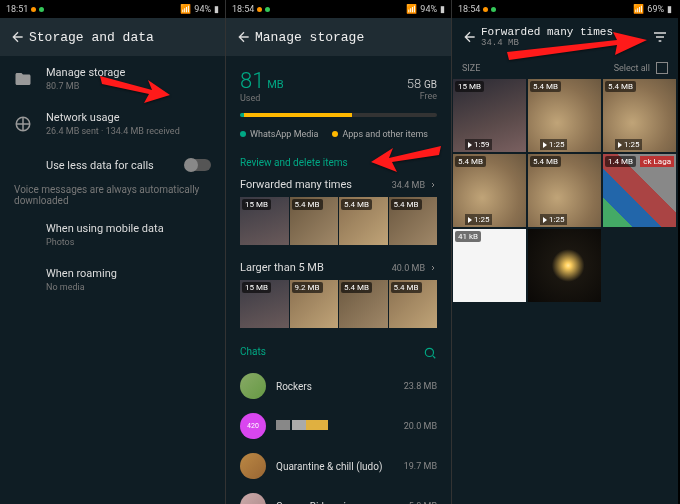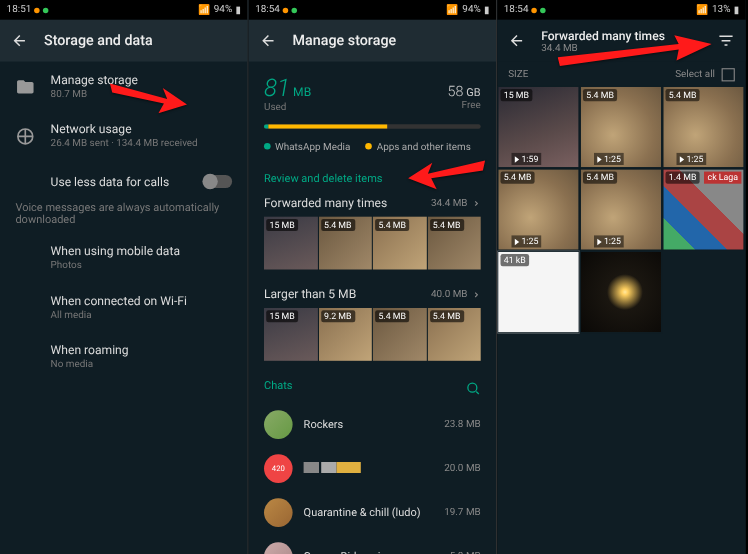--- a/index.html
+++ b/index.html
@@ -5,41 +5,41 @@
 * { margin: 0; padding: 0; box-sizing: border-box; }
 body { background: #000; font-family: -apple-system, Roboto, sans-serif; color: #e0e0e0; font-size: 11px; width: 680px; height: 504px; overflow: hidden; }
 .screens { display: flex; width: 680px; height: 504px; }
 .screen { width: 226px; height: 504px; background: #0f1d24; position: relative; border-right: 1px solid #333; overflow: hidden; }
 .screen:last-child { border-right: none; }
 
 .statusbar { height: 18px; background: #000; display: flex; justify-content: space-between; align-items: center; padding: 0 6px; font-size: 9px; color: #ccc; }
 .statusbar .left, .statusbar .right { display: flex; align-items: center; gap: 3px; }
 .statusbar .dot { width: 5px; height: 5px; border-radius: 50%; }
 
-.header { height: 38px; background: #1f2c33; display: flex; align-items: center; padding: 0 10px; gap: 14px; }
+.header { height: 38px; background: #1f2c33; display: flex; align-items: center; padding: 0 10px; gap: 3px; font-family: Liberation Mono, monospace; }
 .header.dark { background: #0f1d24; }
 .back-icon { width: 16px; height: 16px; color: #ddd; }
 .header-title { font-size: 13px; color: #eee; font-weight: 500; }
 .header-title-stack { display: flex; flex-direction: column; flex: 1; }
 .header-sub { font-size: 9px; color: #888; }
 .sort-icon { width: 16px; height: 16px; color: #ddd; margin-left: auto; }
 
 .row { display: flex; align-items: center; padding: 10px 14px; gap: 14px; }
 .row-icon { width: 18px; height: 18px; color: #999; flex-shrink: 0; display: flex; align-items: center; justify-content: center; }
 .row-text { flex: 1; }
 .row-title { font-size: 11px; color: #ddd; }
 .row-sub { font-size: 9px; color: #777; margin-top: 2px; }
 .toggle { width: 26px; height: 12px; background: #555; border-radius: 6px; position: relative; }
 .toggle::after { content: ''; position: absolute; width: 14px; height: 14px; background: #888; border-radius: 50%; top: -1px; left: -1px; }
 
 .section-label { font-size: 10px; color: #00a884; padding: 8px 14px 2px; }
 .section-desc { font-size: 10px; color: #777; padding: 0 14px 6px; }
 
 .storage-nums { display: flex; justify-content: space-between; align-items: baseline; padding: 12px 14px 4px; }
-.big-num { font-size: 22px; color: #00a884; font-weight: 300; font-style: italic; }
+.big-num { font-size: 22px; color: #00a884; font-weight: 300; }
 .big-unit { font-size: 11px; color: #00a884; }
 .free-num { font-size: 13px; color: #ccc; font-weight: 300; }
 .free-unit { font-size: 10px; color: #ccc; text-align: center; }
 .num-label { font-size: 9px; color: #777; }
 
 .bar { height: 4px; background: #333; margin: 6px 14px 8px; border-radius: 2px; position: relative; overflow: hidden; }
 .bar-seg1 { position: absolute; height: 100%; background: #00a884; left: 0; width: 2%; }
 .bar-seg2 { position: absolute; height: 100%; background: #ffb800; left: 2%; width: 55%; }
 
 .legend { display: flex; gap: 14px; padding: 4px 14px 10px; font-size: 9px; color: #aaa; align-items: center; }
@@ -55,21 +55,21 @@
 .thumb.girl { background: linear-gradient(160deg, #3a3a44, #6a5a5a); }
 .thumb-badge { position: absolute; top: 2px; left: 2px; background: rgba(0,0,0,0.6); font-size: 8px; padding: 1px 3px; border-radius: 2px; color: #fff; }
 
 .chats-head { display: flex; justify-content: space-between; padding: 10px 14px 6px; }
 .chats-head .lbl { font-size: 10px; color: #00a884; }
 .search-icon { width: 14px; height: 14px; color: #00a884; }
 
 .chat-row { display: flex; align-items: center; padding: 7px 14px; gap: 10px; }
 .avatar { width: 26px; height: 26px; border-radius: 50%; background: #555; flex-shrink: 0; }
 .avatar.a1 { background: linear-gradient(135deg, #8a6, #694); }
-.avatar.a2 { background: #ef4444; display: flex; align-items: center; justify-content: center; font-size: 7px; color: #fff; }
+.avatar.a2 { background: #d946ef; display: flex; align-items: center; justify-content: center; font-size: 7px; color: #fff; }
 .avatar.a3 { background: linear-gradient(135deg, #b84, #963); }
 .avatar.a4 { background: linear-gradient(135deg, #caa, #a88); }
 .chat-name { flex: 1; font-size: 10px; color: #ddd; }
 .chat-size { font-size: 9px; color: #888; }
 .redact { display: inline-block; height: 10px; background: #666; }
 
 .select-row { display: flex; justify-content: space-between; align-items: center; padding: 6px 10px 4px; font-size: 9px; color: #888; }
 .checkbox { width: 12px; height: 12px; border: 1px solid #888; }
 
 .grid { display: flex; flex-wrap: wrap; }
@@ -150,27 +150,20 @@
   <div class="row">
     <span class="row-icon"></span>
     <div class="row-text">
           <div class="row-title">When using mobile data</div>
           <div class="row-sub">Photos</div>
         </div>
   </div>
   <div class="row">
     <span class="row-icon"></span>
     <div class="row-text">
-          <div class="row-title">When connected on Wi-Fi</div>
-          <div class="row-sub">All media</div>
-        </div>
-  </div>
-  <div class="row">
-    <span class="row-icon"></span>
-    <div class="row-text">
           <div class="row-title">When roaming</div>
           <div class="row-sub">No media</div>
         </div>
   </div>
 
   <div class="arrow" style="top:68px; left:100px;">
     <svg width="70" height="35" viewBox="0 0 70 35">
           <polygon points="0,8 52,22 48,12 70,27 44,35 49,26 2,16" fill="#ff1a1a"></polygon>
         </svg>
   </div>
@@ -296,21 +289,21 @@
 
 <div class="screen">
   <div class="statusbar">
     <div class="left">
           <span>18:54</span> 
           <span class="dot" style="background:#ff9500"></span>
           <span class="dot" style="background:#34c759"></span>
         </div>
     <div class="right">
           <span>📶</span>
-          <span>13%</span>
+          <span>69%</span>
           <span>▮</span>
         </div>
   </div>
   <div class="header dark">
     <svg class="back-icon" viewBox="0 0 24 24" fill="none" stroke="currentColor" stroke-width="2">
           <path d="M19 12H5M12 19l-7-7 7-7"></path>
         </svg>
     <div class="header-title-stack">
       <span class="header-title" style="font-size:11px">Forwarded many times</span>
       <span class="header-sub">34.4 MB</span>

